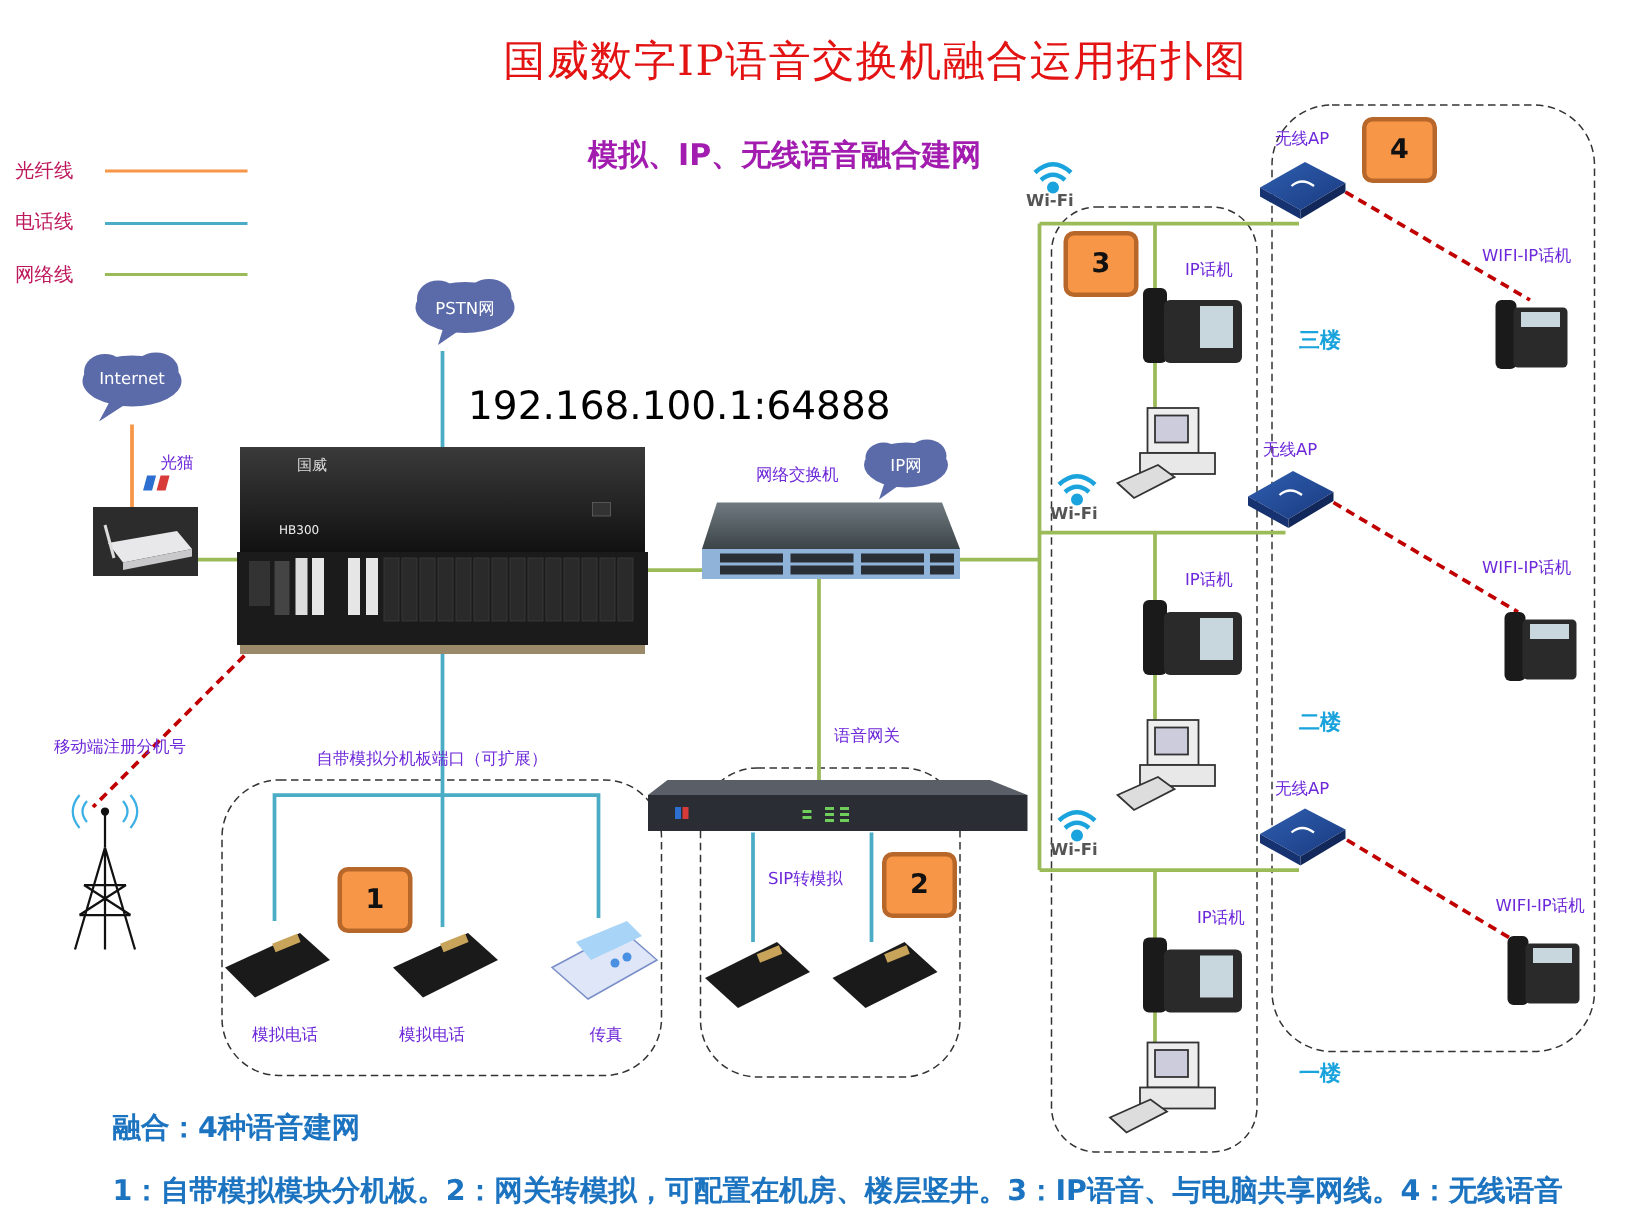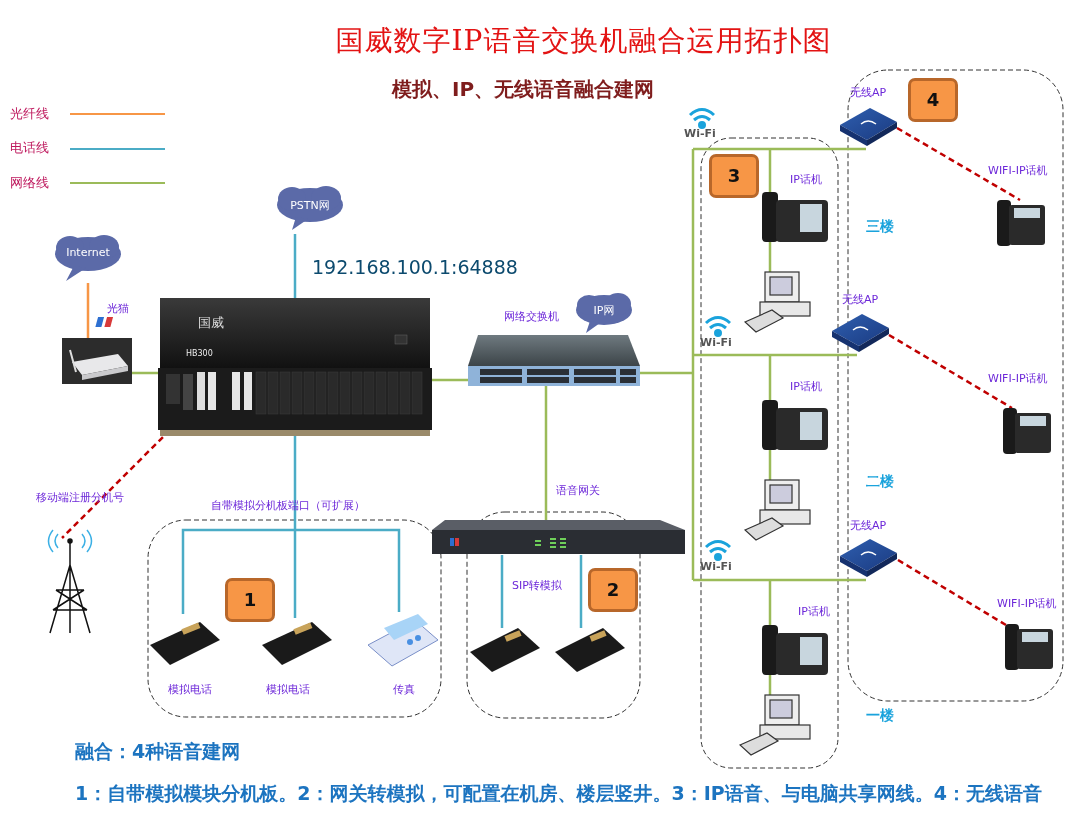--- a/index.html
+++ b/index.html
@@ -2,29 +2,29 @@
 <html><head>
 <meta charset="utf-8">
 <style>
   html, body { margin:0; padding:0; background:#ffffff; }
   body { width:1087px; height:813px; position:relative; overflow:hidden;
          font-family:"DejaVu Sans","Liberation Sans",sans-serif; color:#111; }
   .abs { position:absolute; }
   svg.canvas { position:absolute; left:0; top:0; }
   .title { left:0; width:1087px; top:22px; text-align:center; font-family:"DejaVu Serif","Liberation Serif",serif;
            font-size:28px; color:#e31313; letter-spacing:1px; left:40px; }
-  .subtitle { top:76px; left:392px; font-size:20px; color:#7f1d1d; font-weight:bold; }
+  .subtitle { top:90px; left:392px; font-size:20px; color:#a21caf; font-weight:bold; }
   .lbl { font-size:11px; color:#6d28d9; white-space:nowrap; }
   .legend-lbl { font-size:13px; color:#be185d; }
   .cloud-txt { font-size:11px; font-weight:normal; color:#fff; text-align:center; }
   .badge { width:44px; height:38px; background:#f79646; border:3px solid #b8672a; border-radius:7px;
            font-weight:bold; font-size:18px; text-align:center; line-height:38px; color:#111; box-sizing:content-box; }
   .floor { font-size:14px; color:#1aa3dc; font-weight:bold; }
   .footer { font-size:19px; color:#1c74c0; font-weight:bold; white-space:nowrap; }
-  .ip { font-size:19px; color:#0c4a6e; }
+  .ip { font-size:26px; color:#000000; }
 </style>
 </head>
 <body>
 
 <svg class="canvas" width="1087" height="813">
   <defs>
     <linearGradient id="rackg" x1="0" y1="0" x2="0" y2="1">
       <stop offset="0" stop-color="#3a3a3a"></stop>
         <stop offset="1" stop-color="#111"></stop>
     </linearGradient>
@@ -284,21 +284,21 @@
 <div class="abs legend-lbl" style="left:10px;top:105px">光纤线</div>
 <div class="abs legend-lbl" style="left:10px;top:139px">电话线</div>
 <div class="abs legend-lbl" style="left:10px;top:174px">网络线</div>
 
 <div class="abs cloud-txt" style="left:58px;top:246px;width:60px">Internet</div>
 <div class="abs cloud-txt" style="left:280px;top:198px;width:60px">PSTN网</div>
 <div class="abs cloud-txt" style="left:580px;top:303px;width:48px">IP网</div>
 
 <div class="abs lbl" style="left:107px;top:301px">光猫</div>
 <div class="abs ip" style="left:312px;top:256px">192.168.100.1:64888</div>
-<div class="abs" style="left:198px;top:314px;font-size:13px;color:#ddd">国威</div>
+<div class="abs" style="left:198px;top:303px;font-size:10px;color:#ddd">国威</div>
 <div class="abs" style="left:186px;top:349px;font-size:8px;color:#eee;font-weight:normal">HB300</div>
 <div class="abs lbl" style="left:504px;top:309px">网络交换机</div>
 <div class="abs lbl" style="left:556px;top:483px">语音网关</div>
 <div class="abs lbl" style="left:36px;top:490px">移动端注册分机号</div>
 <div class="abs lbl" style="left:211px;top:498px">自带模拟分机板端口（可扩展）</div>
 <div class="abs lbl" style="left:512px;top:578px">SIP转模拟</div>
 <div class="abs lbl" style="left:168px;top:682px">模拟电话</div>
 <div class="abs lbl" style="left:266px;top:682px">模拟电话</div>
 <div class="abs lbl" style="left:393px;top:682px">传真</div>
 

